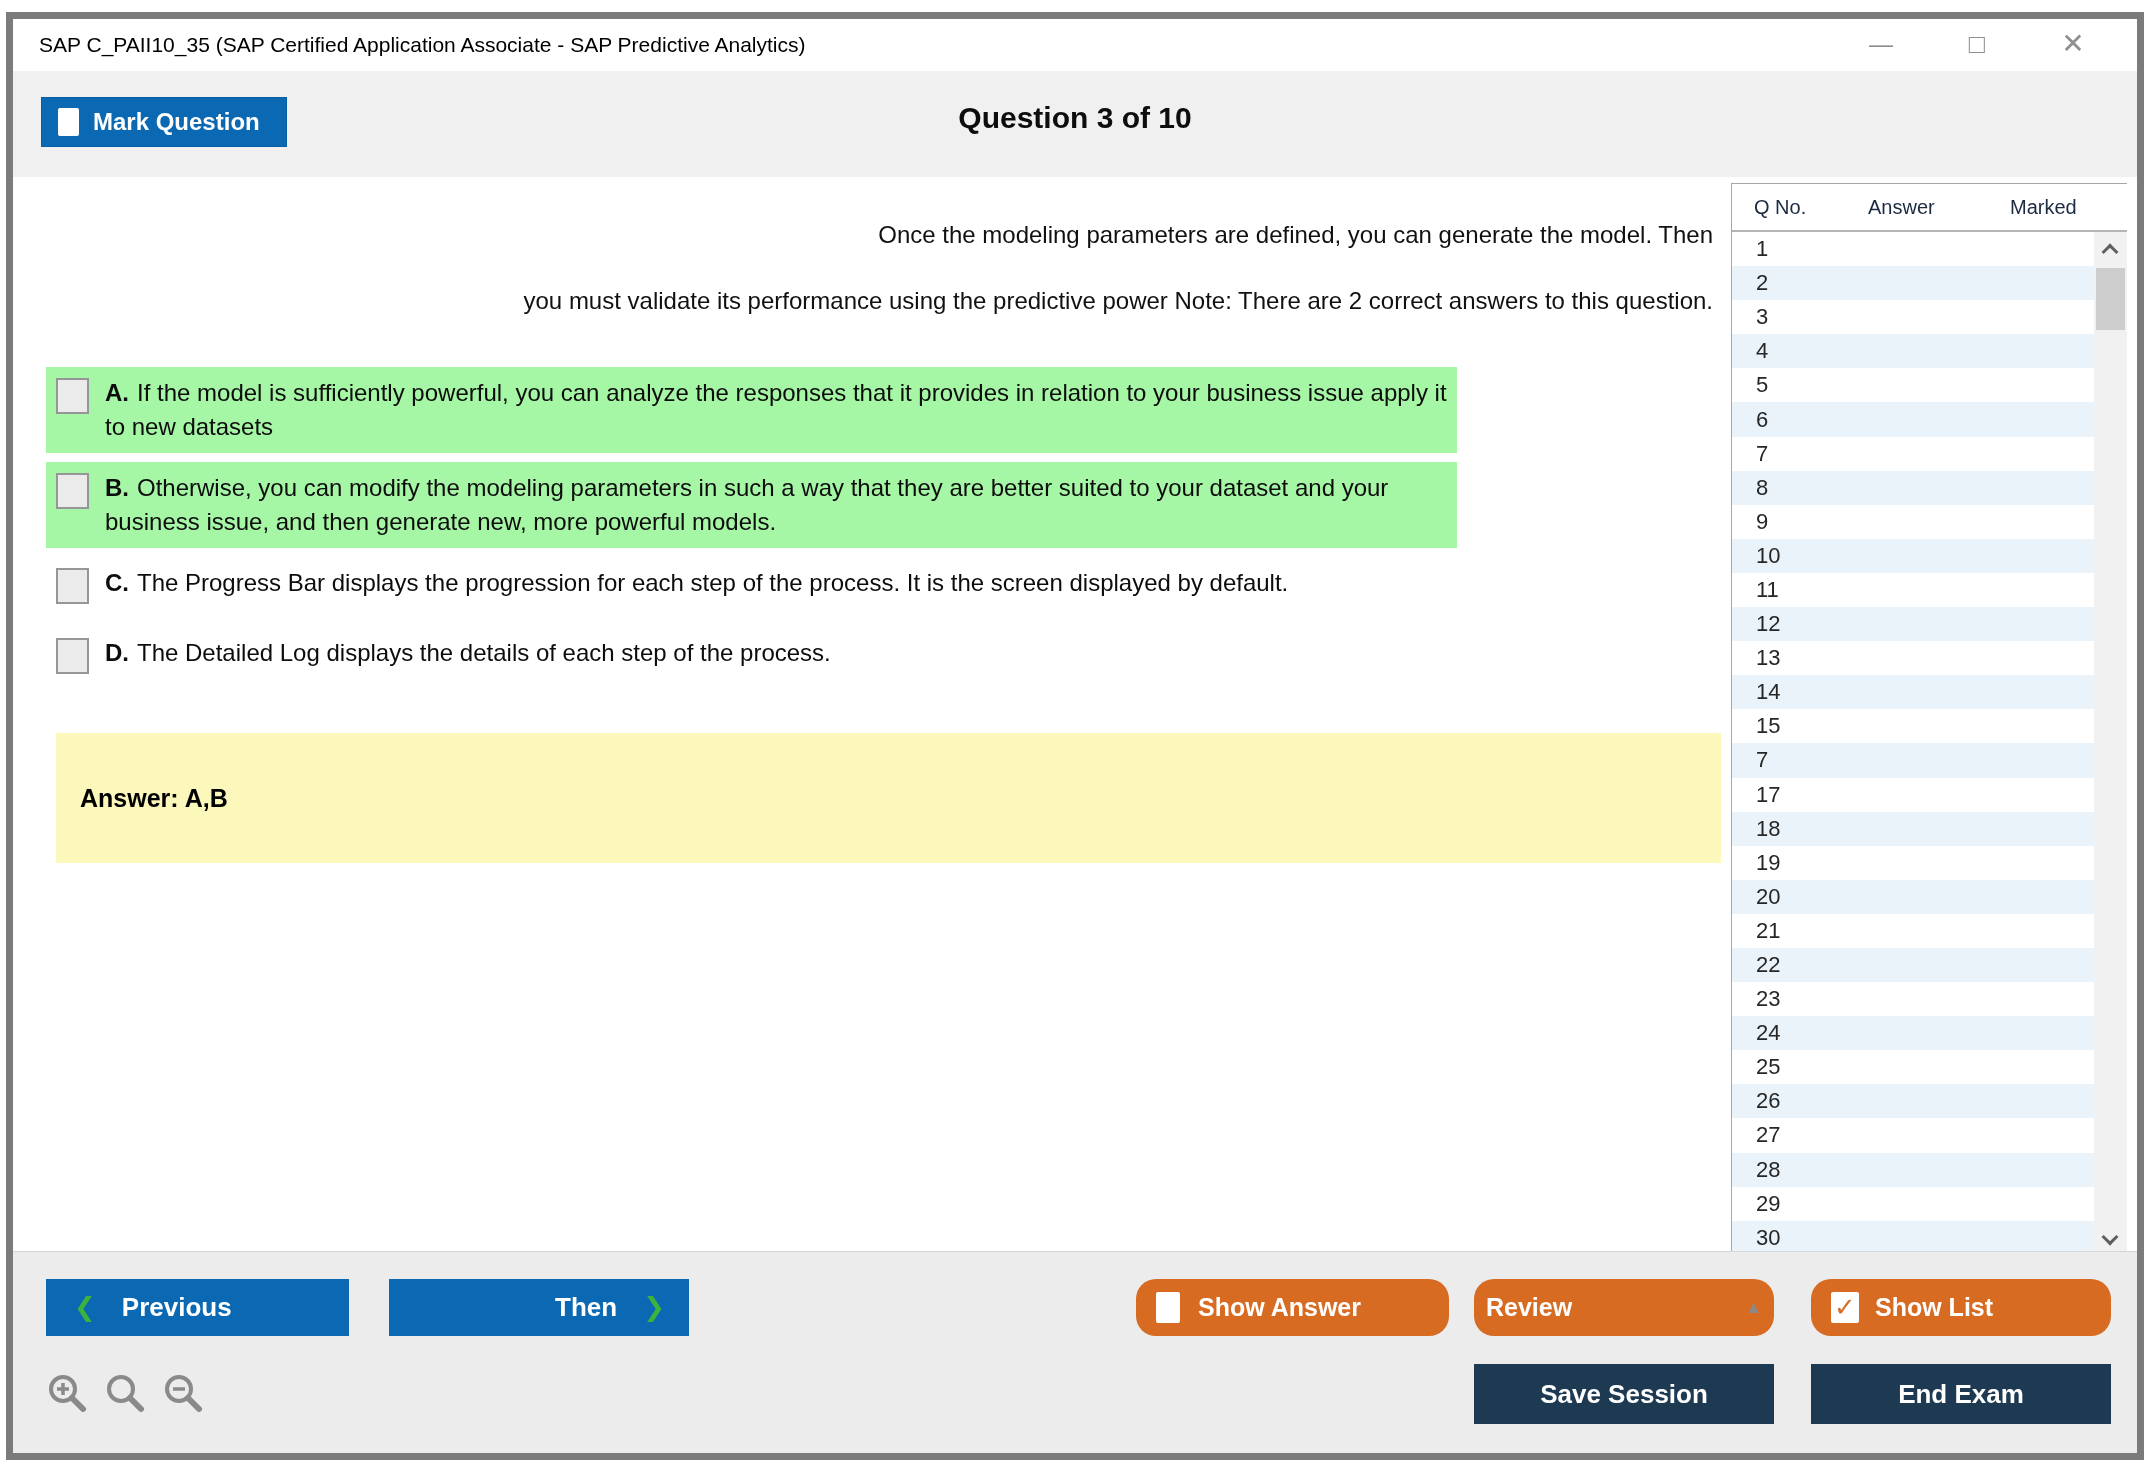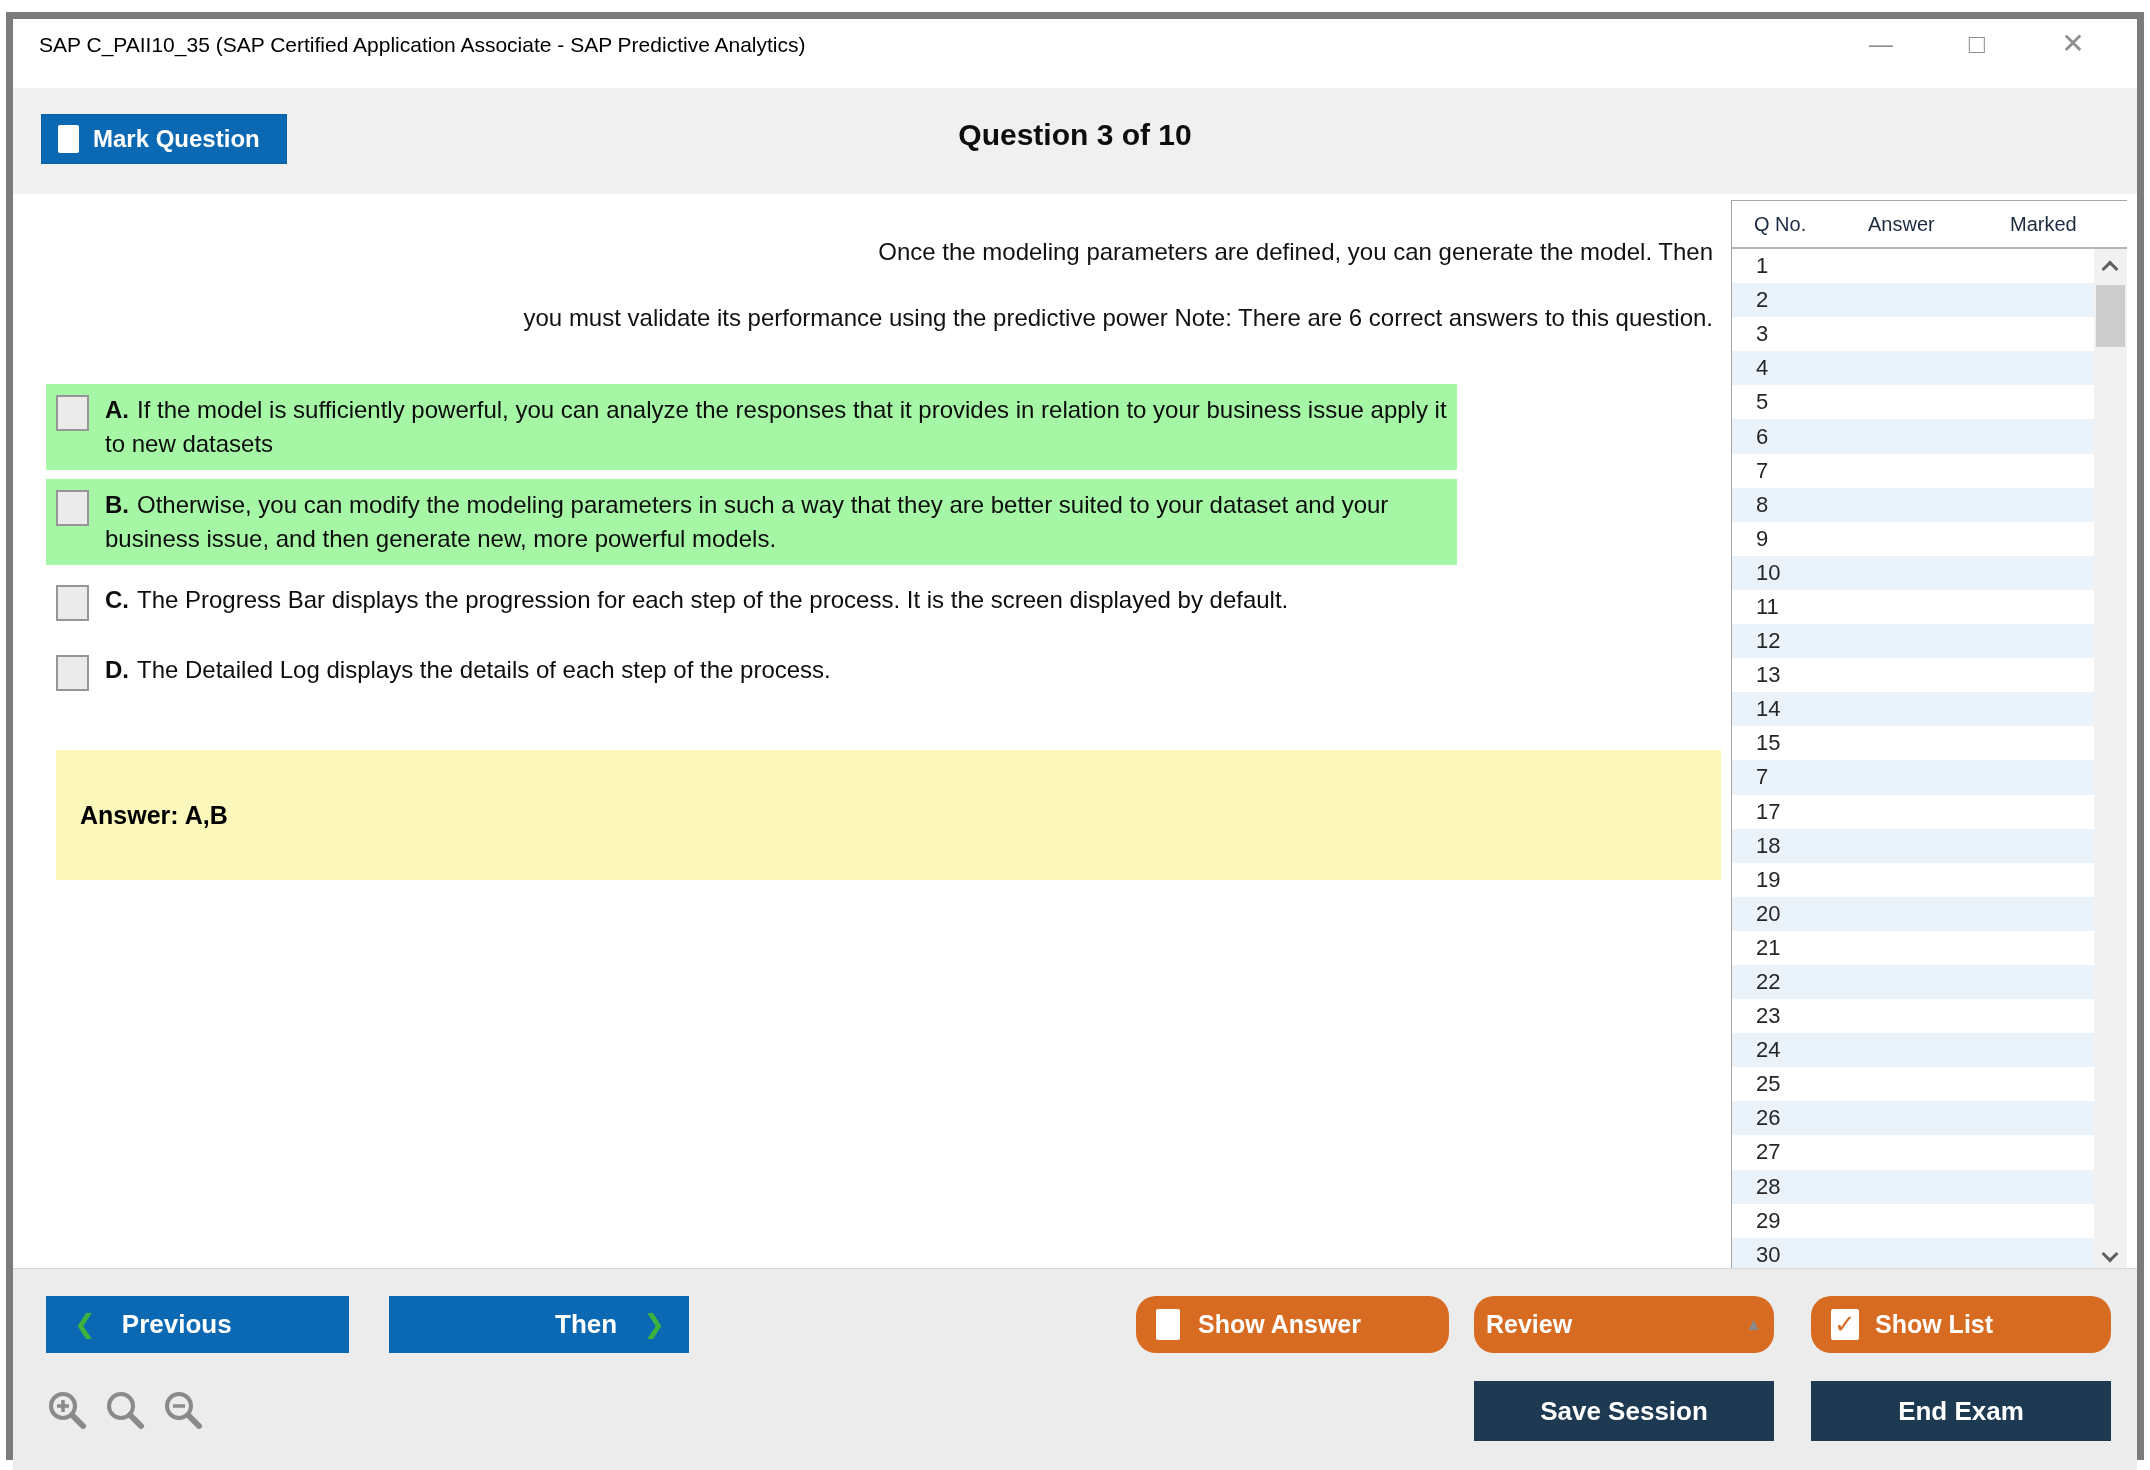--- a/index.html
+++ b/index.html
@@ -4,21 +4,21 @@
 <style>
   * { margin:0; padding:0; box-sizing:border-box; }
   html,body { width:2150px; height:1470px; background:#ffffff; font-family:"Liberation Sans","DejaVu Sans",sans-serif; overflow:hidden; }
 
   .window {
     position:absolute; left:6px; top:12px; width:2138px; height:1448px;
     border:7px solid #7b7b7b; background:#ffffff;
   }
 
   
-  .titlebar { position:relative; height:69px; background:#ffffff; }
+  .titlebar { position:relative; height:52px; background:#ffffff; }
   .title { position:absolute; left:26px; top:14px; font-size:21px; color:#000; white-space:nowrap; }
   .controls { position:absolute; right:46px; top:8px; display:flex; gap:60px; align-items:center; }
   .ctrl { color:#8f8f8f; font-size:26px; line-height:34px; width:36px; text-align:center; cursor:default; }
   .ctrl-min  { font-size:24px; }
   .ctrl-max  { font-size:27px; }
   .ctrl-close{ font-size:28px; }
 
   
   .header { position:relative; height:106px; background:#f0f0f0; }
   .mark-btn {
@@ -121,21 +121,21 @@
     <div class="mark-btn">
       <span class="mark-cb"></span>
       <span class="mark-label">Mark Question</span>
     </div>
     <div class="qcounter">Question 3 of 10</div>
   </div>
 
   <div class="content">
     <div class="qarea">
       <div class="qline">Once the modeling parameters are defined, you can generate the model. Then</div>
-      <div class="qline">you must validate its performance using the predictive power Note: There are 6 correct answers to this question.</div>
+      <div class="qline">you must validate its performance using the predictive power Note: There are 2 correct answers to this question.</div>
 
       <div class="option green">
         <span class="opt-cb"></span>
         <span class="opt-text"><b>A.</b><span>If the model is sufficiently powerful, you can analyze the responses that it provides in relation to your business issue apply it to new datasets</span></span>
       </div>
       <div class="option green">
         <span class="opt-cb"></span>
         <span class="opt-text"><b>B.</b><span>Otherwise, you can modify the modeling parameters in such a way that they are better suited to your dataset and your business issue, and then generate new, more powerful models.</span></span>
       </div>
       <div class="option plain">

